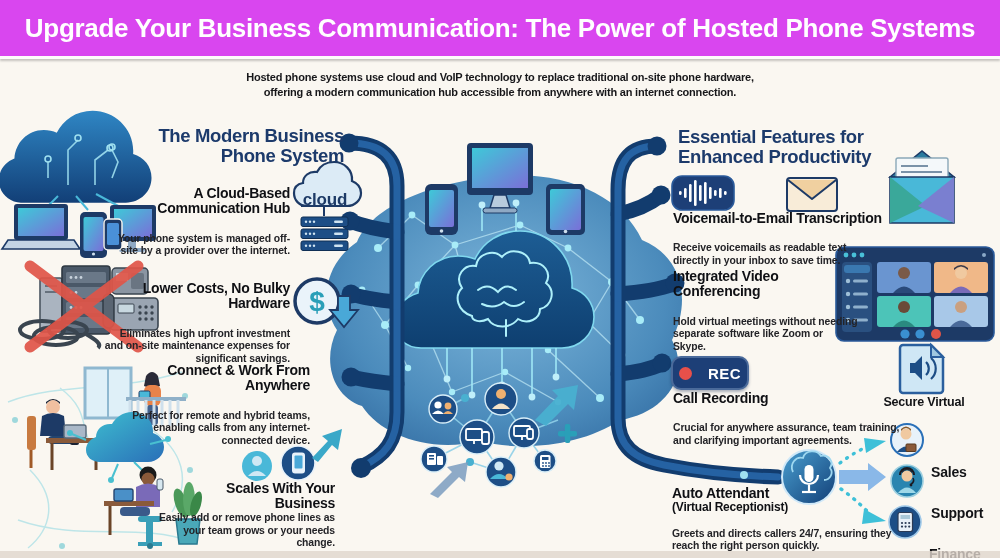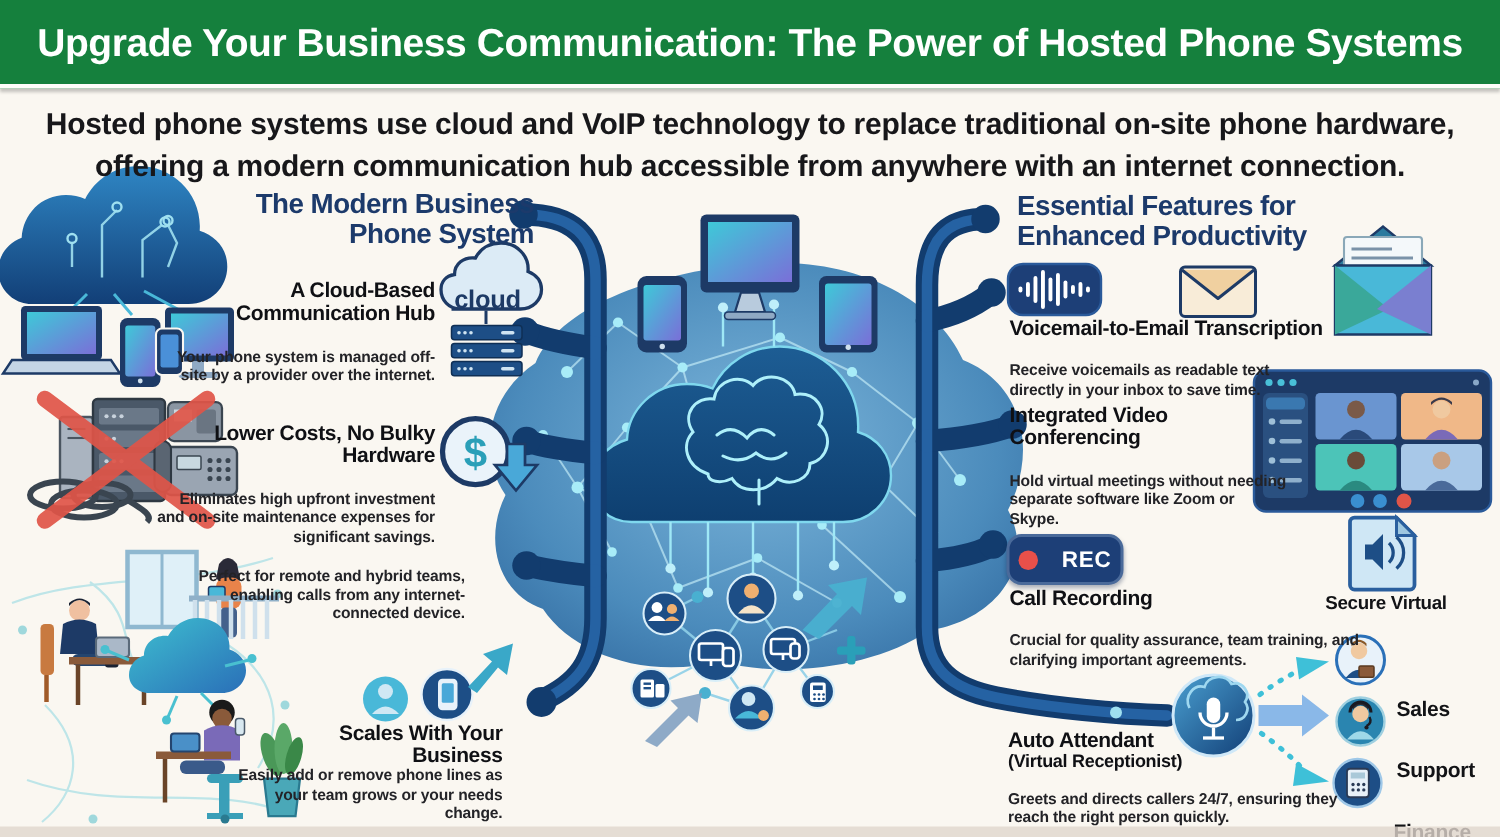--- a/index.html
+++ b/index.html
@@ -1,26 +1,26 @@
 <!DOCTYPE html>
 <html><head>
 <meta charset="utf-8">
 <style>
   html,body{margin:0;padding:0;background:#e9e6df;}
   .canvas{position:relative;width:1000px;height:558px;background:#faf7f1;overflow:hidden;
           font-family:"Liberation Sans",sans-serif;}
   .art{position:absolute;left:0;top:0;}
 
-  .banner{position:absolute;left:0;top:0;right:0;height:56px;background:#15803d;
+  .banner{position:absolute;left:0;top:0;right:0;height:56px;background:#d946ef;
           display:flex;align-items:center;justify-content:center;
           border-bottom:3px solid #fdfdfa;box-shadow:0 2px 2px rgba(40,40,40,.25);}
   .banner h1{margin:0;color:#ffffff;font-size:26px;font-weight:800;letter-spacing:-.3px;white-space:nowrap;}
 
   .intro{position:absolute;top:70px;left:0;right:0;text-align:center;
-         font-size:20px;font-weight:700;color:#17171a;line-height:1.38;letter-spacing:-.2px;}
+         font-size:11px;font-weight:700;color:#17171a;line-height:1.38;letter-spacing:-.2px;}
 
   .sec-title{position:absolute;font-size:18.5px;font-weight:800;color:#1c3a6b;
              line-height:1.1;letter-spacing:-.35px;}
   .right-al{text-align:right;}
 
   .feat{position:absolute;}
   .feat .t{font-size:14px;font-weight:800;color:#0f1014;line-height:1.1;letter-spacing:-.25px;}
   .feat .st{font-size:12px;font-weight:800;color:#0f1014;line-height:1.1;letter-spacing:-.2px;}
   .feat .b{margin-top:16px;font-size:10.4px;font-weight:700;color:#232327;line-height:1.22;letter-spacing:-.1px;}
 
@@ -637,35 +637,36 @@
 
   <div class="banner">
     <h1>Upgrade Your Business Communication: The Power of Hosted Phone Systems</h1>
   </div>
 
   <div class="intro">
     <div>Hosted phone systems use cloud and VoIP technology to replace traditional on-site phone hardware,</div>
     <div>offering a modern communication hub accessible from anywhere with an internet connection.</div>
   </div>
 
-  <div class="sec-title right-al" style="left:156px;top:126px;width:200px;">The Modern Business Phone System</div>
+  <div class="sec-title right-al" style="left:144px;top:126px;width:200px;">The Modern Business Phone System</div>
 
   <div class="feat right-al" style="left:112px;top:186px;width:178px;">
     <div class="t">A Cloud-Based Communication Hub</div>
     <div class="b">Your phone system is managed off-site by a provider over the internet.</div>
   </div>
 
   <div class="cloud-label">cloud</div>
 
   <div class="feat right-al" style="left:100px;top:281px;width:190px;">
     <div class="t">Lower Costs, No Bulky Hardware</div>
     <div class="b">Eliminates high upfront investment and on-site maintenance expenses for significant savings.</div>
   </div>
 
   <div class="feat right-al" style="left:120px;top:363px;width:190px;">
+    <div class="t">Connect &amp; Work From Anywhere</div>
     <div class="b">Perfect for remote and hybrid teams, enabling calls from any internet-connected device.</div>
   </div>
 
   <div class="feat right-al" style="left:225px;top:481px;width:110px;">
     <div class="t">Scales With Your Business</div>
   </div>
   <div class="feat right-al" style="left:158px;top:512px;width:177px;">
     <div class="b" style="margin-top:0;">Easily add or remove phone lines as your team grows or your needs change.</div>
   </div>
 
@@ -681,21 +682,21 @@
     <div class="b" style="width:185px;">Hold virtual meetings without needing separate software like Zoom or Skype.</div>
   </div>
 
   <div class="rec-pill">
     <span class="rec-dot"></span>
     <span class="rec-txt">REC</span>
   </div>
 
   <div class="feat" style="left:673px;top:391px;width:250px;">
     <div class="t">Call Recording</div>
-    <div class="b" style="width:242px;">Crucial for quality assurance, team training, and clarifying important agreements.</div>
+    <div class="b" style="width:242px;">Crucial for anywhere assurance, team training, and clarifying important agreements.</div>
   </div>
 
   <div class="small-label storage-label">Secure Virtual</div>
 
   <div class="feat" style="left:672px;top:486px;width:230px;">
     <div class="t">Auto Attendant</div>
     <div class="st">(Virtual Receptionist)</div>
     <div class="b" style="width:222px;margin-top:13px;">Greets and directs callers 24/7, ensuring they reach the right person quickly.</div>
   </div>
 

